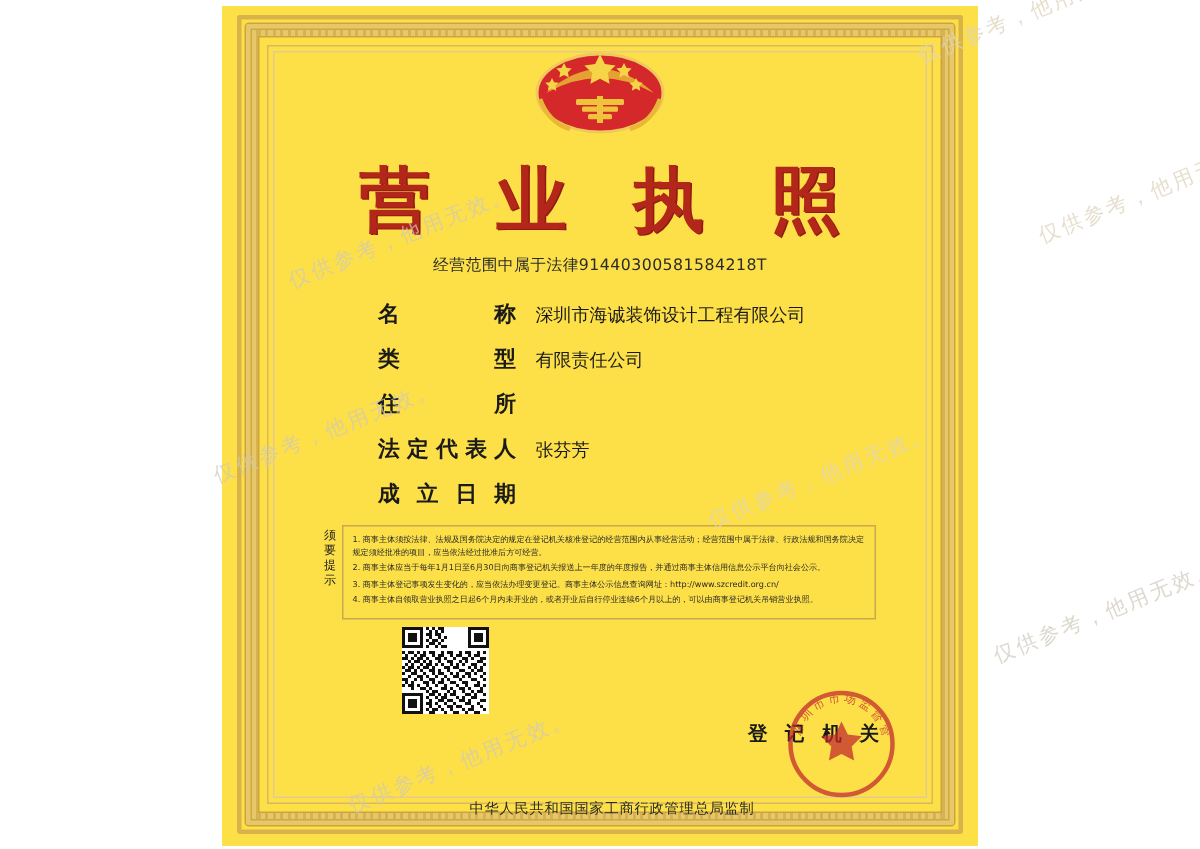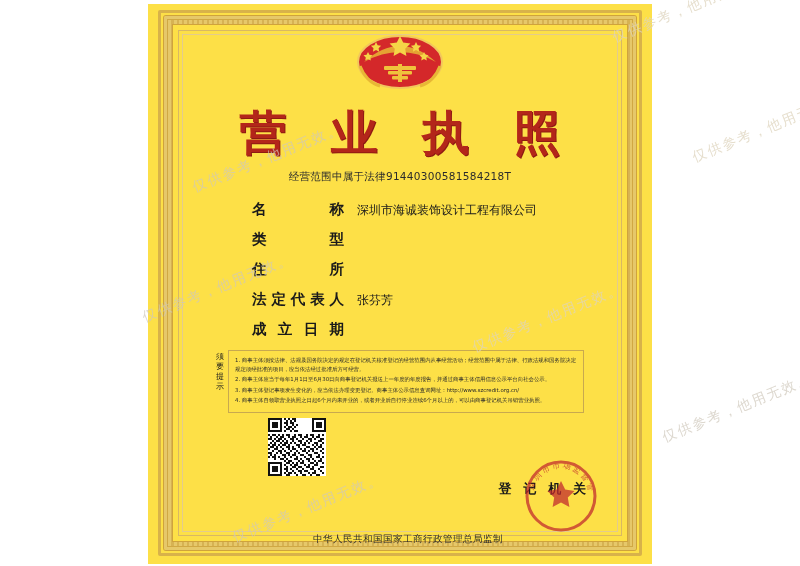--- a/index.html
+++ b/index.html
@@ -310,20 +310,21 @@
           <span>称</span>
         </div>
         <div class="value">深圳市海诚装饰设计工程有限公司</div>
       </div>
 
       <div class="field">
         <div class="label">
           <span>类</span>
           <span>型</span>
         </div>
+        <div class="value">有限责任公司</div>
       </div>
 
       <div class="field">
         <div class="label">
           <span>住</span>
           <span>所</span>
         </div>
       </div>
 
       <div class="field">

